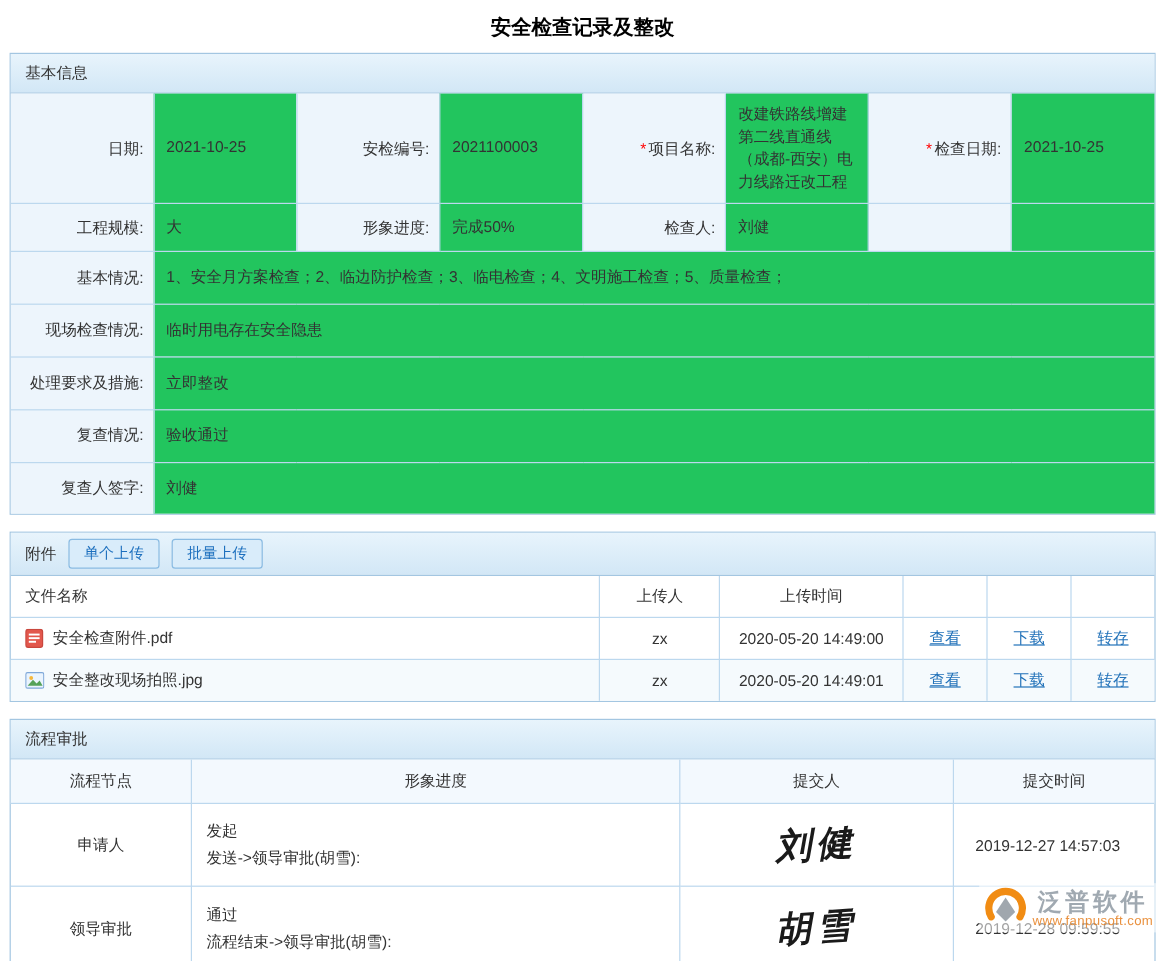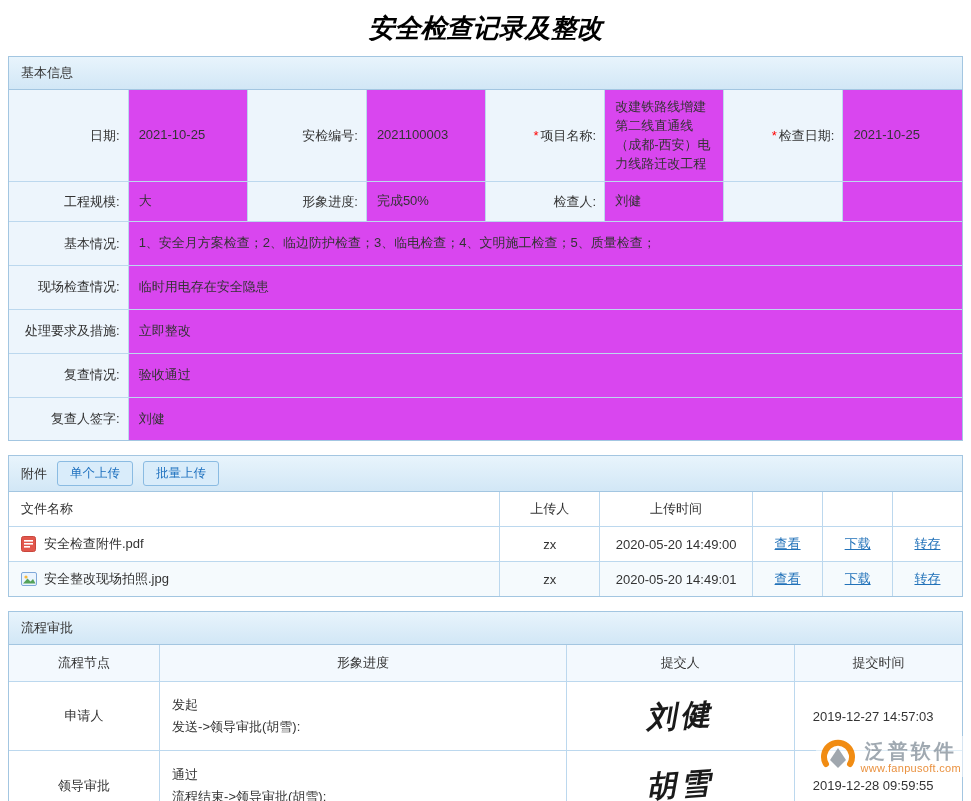--- a/index.html
+++ b/index.html
@@ -5,39 +5,39 @@
 * { box-sizing: border-box; }
 html, body { margin: 0; padding: 0; }
 body {
   width: 971px; height: 801px;
   background: #ffffff;
   font-family: "Liberation Sans", "DejaVu Sans", sans-serif;
   font-size: 13px; color: #333;
   position: relative; overflow: hidden;
 }
 .page-title {
-  text-align: center; font-weight: bold; font-size: 26px;
-  color: #000; padding: 11px 11px 10px; font-style: italic;
+  text-align: center; font-weight: bold; font-size: 17px;
+  color: #000; padding: 11px 11px 10px;
 }
 .panel { margin: 0 8px 14px; border: 1px solid #A3C6E1; background: #fff; }
 .panel-header {
   background: linear-gradient(#E8F4FC, #D2E7F6);
   border-bottom: 1px solid #A3C6E1;
   padding: 7px 12px; font-size: 13px; color: #333;
 }
 table { width: 100%; border-collapse: collapse; table-layout: fixed; }
 td { border: 1px solid #BCD8EE; font-size: 13px; color: #333; vertical-align: middle; }
 .panel table tr td:first-child { border-left: none; }
 .panel table tr td:last-child { border-right: none; }
 .panel table tr:first-child td { border-top: none; }
 .panel table tr:last-child td { border-bottom: none; }
 
 
 .info-table td.lbl { background: #EDF5FC; text-align: right; padding: 8px 8px; }
-.info-table td.val { background: #d946ef; text-align: left; padding: 8px 10px; line-height: 1.45; word-break: break-all; }
+.info-table td.val { background: #22c55e; text-align: left; padding: 8px 10px; line-height: 1.45; word-break: break-all; }
 .info-table tr.r-mid td { padding-top: 10px; padding-bottom: 10px; }
 .info-table tr.r-wide td { padding-top: 12px; padding-bottom: 12px; }
 .req { color: #FF0000; margin-right: 2px; }
 
 
 .attach-header { display: flex; align-items: center; gap: 10px; padding: 5px 12px; }
 .upload-btn {
   font-family: inherit; font-size: 12.5px; color: #1C6FBE;
   background: #D9ECFA; border: 1px solid #8ABBE2; border-radius: 3px;
   padding: 4px 12px; cursor: pointer; line-height: 1.2;

